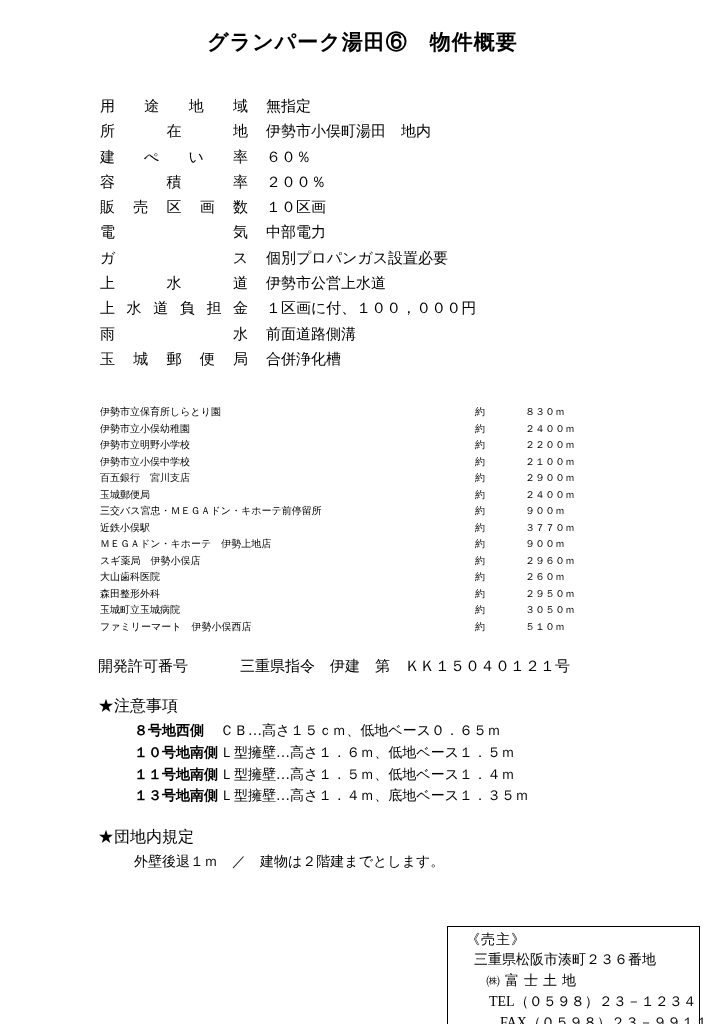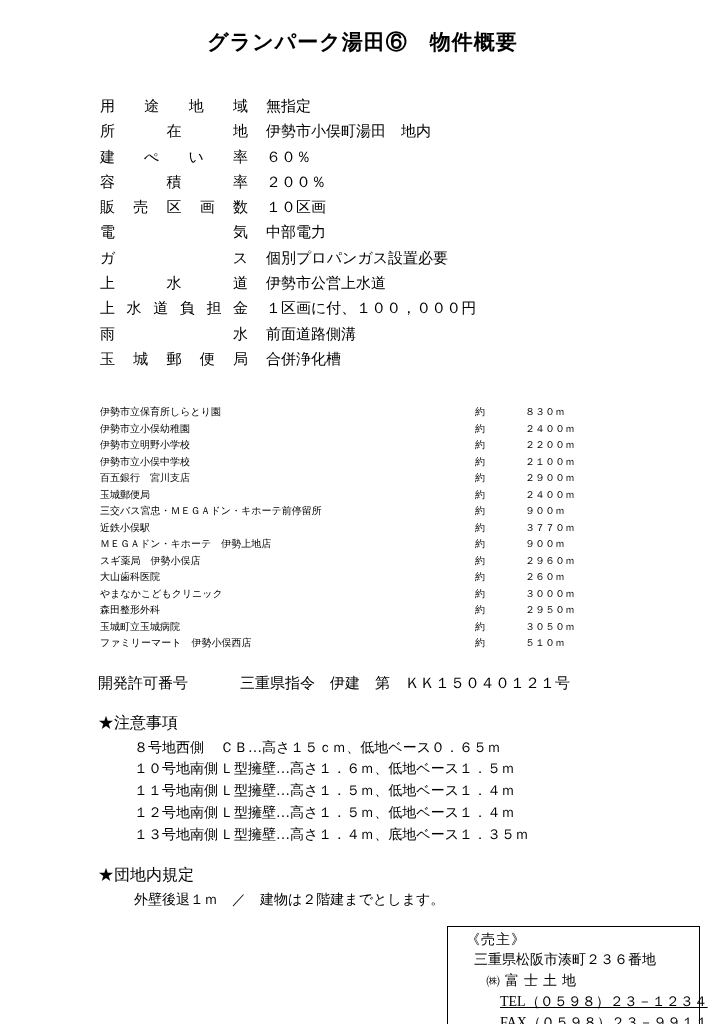--- a/index.html
+++ b/index.html
@@ -99,20 +99,21 @@
   }
   .section-line {
     margin-left: 36px;
     line-height: 1.55;
     font-size: 14px;
     white-space: nowrap;
   }
   .section-line .lot {
     display: inline-block;
     min-width: 86px;
+    font-weight: bold;
   }
 
   
   .seller-box {
     position: absolute;
     left: 447px;
     top: 898px;
     width: 253px;
     height: 108px;
     border: 1px solid #000;
@@ -127,22 +128,21 @@
   .seller-line {
     margin-left: 26px;
     line-height: 1.5;
     white-space: nowrap;
   }
   .seller-line.company {
     letter-spacing: 5px;
     margin-left: 38px;
   }
   .seller-line.tel {
-    margin-left: 52px;
-    text-decoration: underline;
+    margin-left: 41px;
   }
   .seller-line.fax {
     margin-left: 52px;
   }
 </style>
 </head>
 <body>
 
 <div class="page">
 
@@ -246,25 +246,20 @@
       </tr>
       <tr>
         <td class="fac-name">スギ薬局　伊勢小俣店</td>
         <td class="fac-approx">約</td>
         <td class="fac-dist">２９６０ｍ</td>
       </tr>
       <tr>
         <td class="fac-name">大山歯科医院</td>
         <td class="fac-approx">約</td>
         <td class="fac-dist">２６０ｍ</td>
-      </tr>
-      <tr>
-        <td class="fac-name">やまなかこどもクリニック</td>
-        <td class="fac-approx">約</td>
-        <td class="fac-dist">３０００ｍ</td>
       </tr>
       <tr>
         <td class="fac-name">森田整形外科</td>
         <td class="fac-approx">約</td>
         <td class="fac-dist">２９５０ｍ</td>
       </tr>
       <tr>
         <td class="fac-name">玉城町立玉城病院</td>
         <td class="fac-approx">約</td>
         <td class="fac-dist">３０５０ｍ</td>
@@ -286,23 +281,20 @@
     <div class="section-line">
       <span class="lot">８号地西側</span><span>ＣＢ…高さ１５ｃｍ、低地ベース０．６５ｍ</span>
     </div>
     <div class="section-line">
       <span class="lot">１０号地南側</span><span>Ｌ型擁壁…高さ１．６ｍ、低地ベース１．５ｍ</span>
     </div>
     <div class="section-line">
       <span class="lot">１１号地南側</span><span>Ｌ型擁壁…高さ１．５ｍ、低地ベース１．４ｍ</span>
     </div>
     <div class="section-line">
-      <span class="lot">１２号地南側</span><span>Ｌ型擁壁…高さ１．５ｍ、低地ベース１．４ｍ</span>
-    </div>
-    <div class="section-line">
       <span class="lot">１３号地南側</span><span>Ｌ型擁壁…高さ１．４ｍ、底地ベース１．３５ｍ</span>
     </div>
   </div>
 
   <div class="section">
     <div class="section-head">★団地内規定</div>
     <div class="section-line">外壁後退１ｍ　／　建物は２階建までとします。</div>
   </div>
 
   <div class="seller-box">

